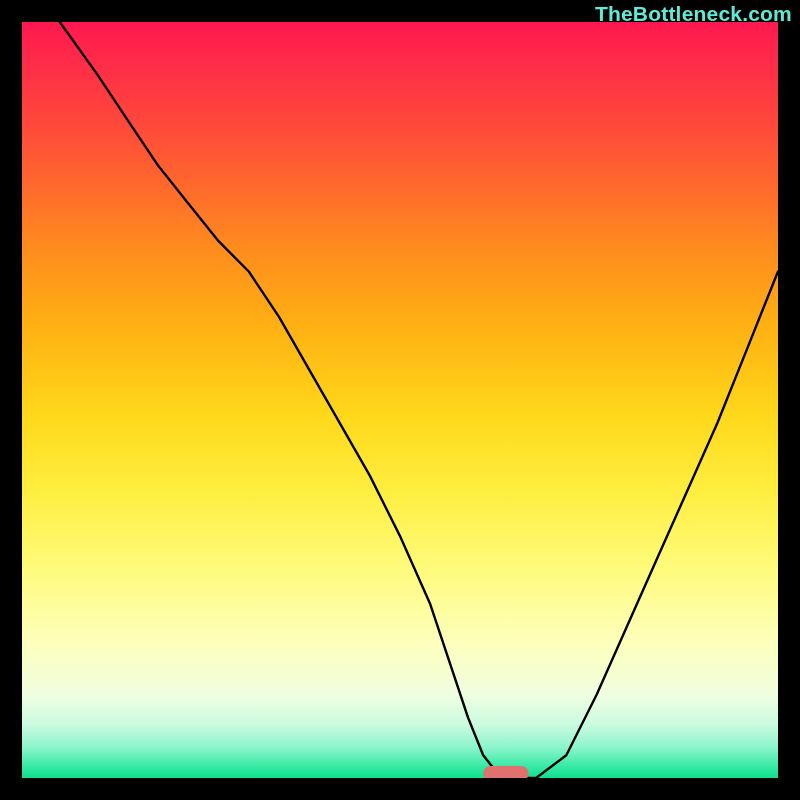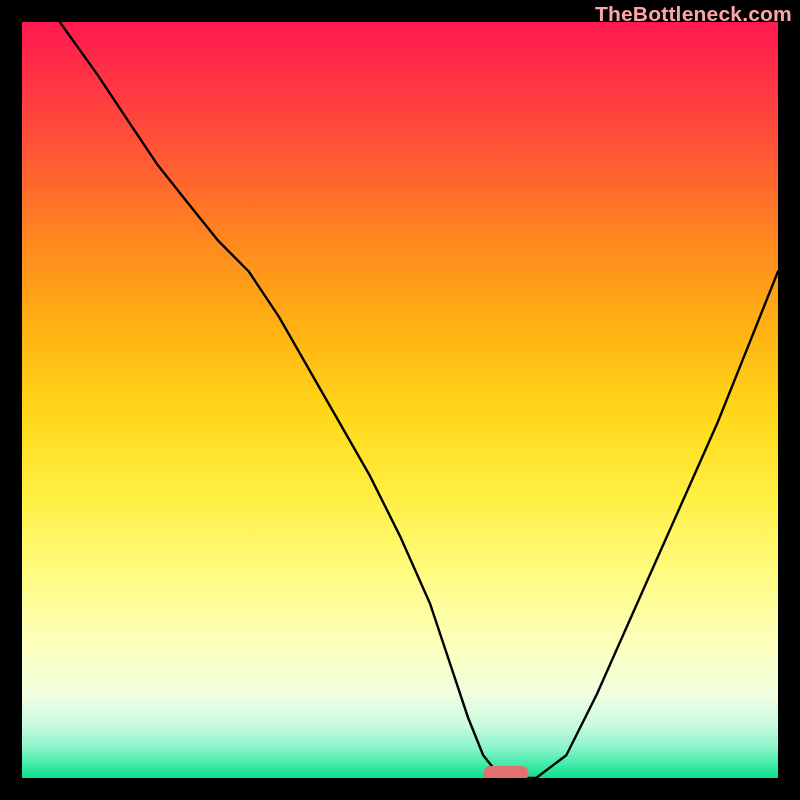--- a/index.html
+++ b/index.html
@@ -48,21 +48,21 @@
     width: 100%;
     height: 100%;
   }
   .watermark {
     position: absolute;
     top: 2px;
     right: 8px;
     font-family: Arial, Helvetica, sans-serif;
     font-size: 21px;
     font-weight: 600;
-    color: #fca5a5;
+    color: #5eead4;
     letter-spacing: 0.2px;
     user-select: none;
   }
   .marker {
     fill: #e0716e;
   }
   .curve {
     fill: none;
     stroke: #000;
     stroke-width: 2.4;

